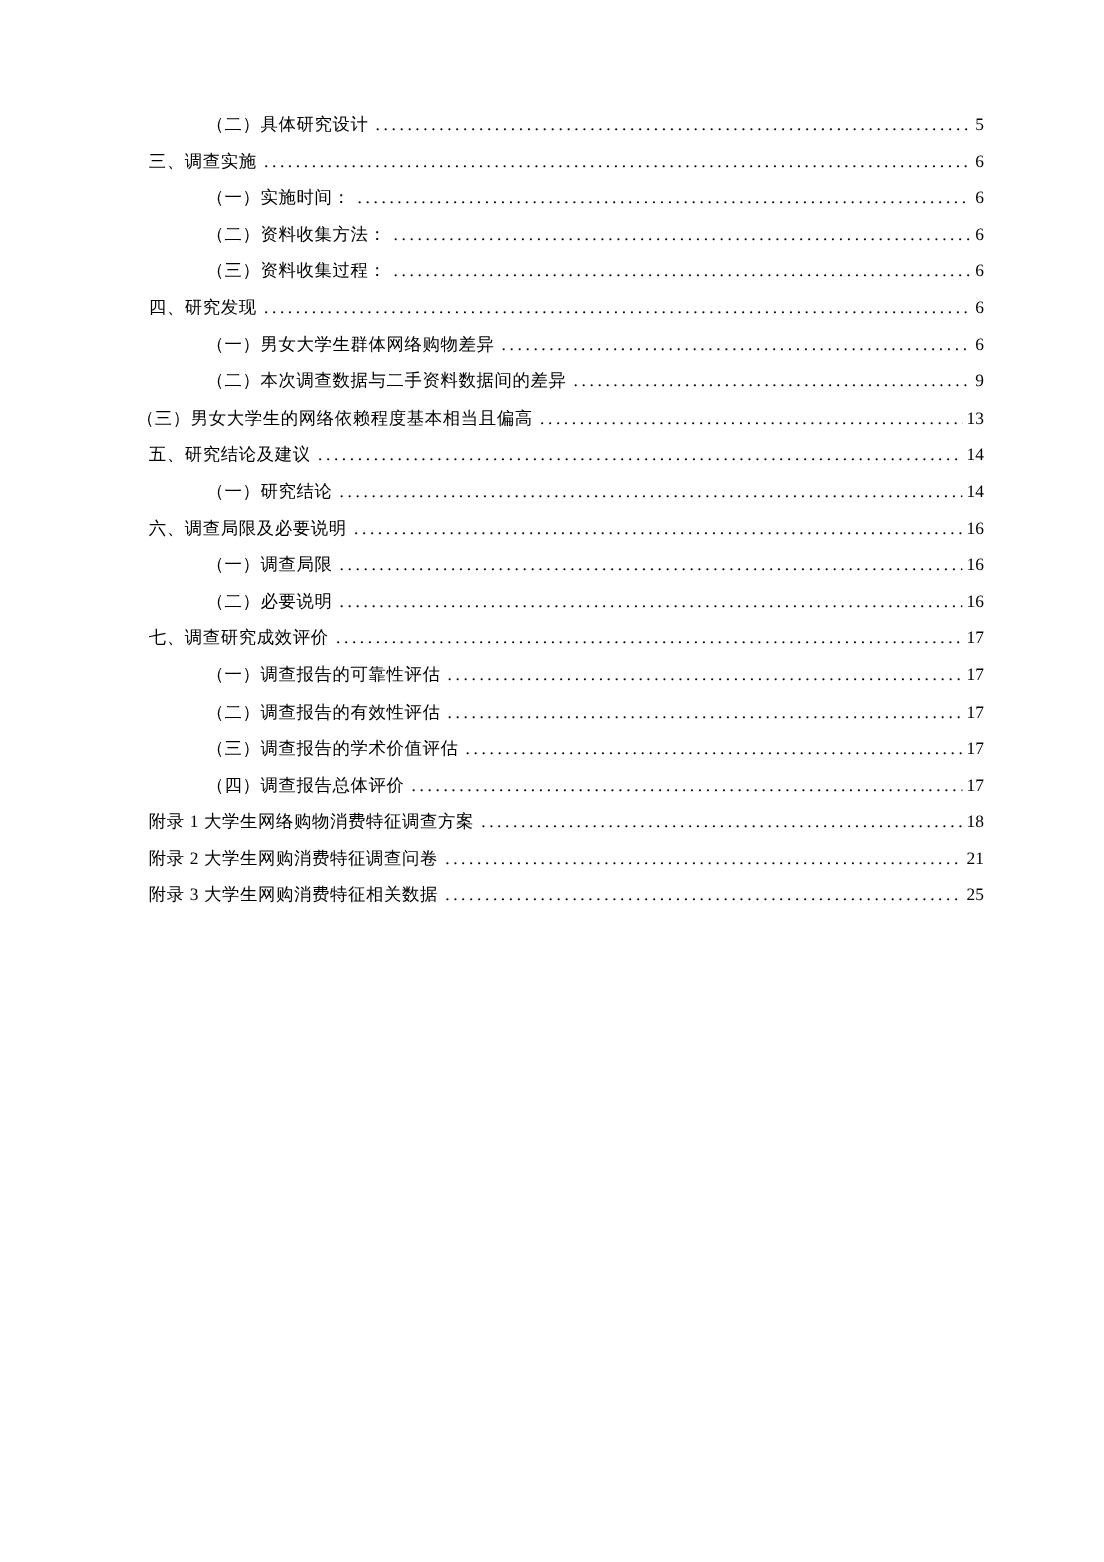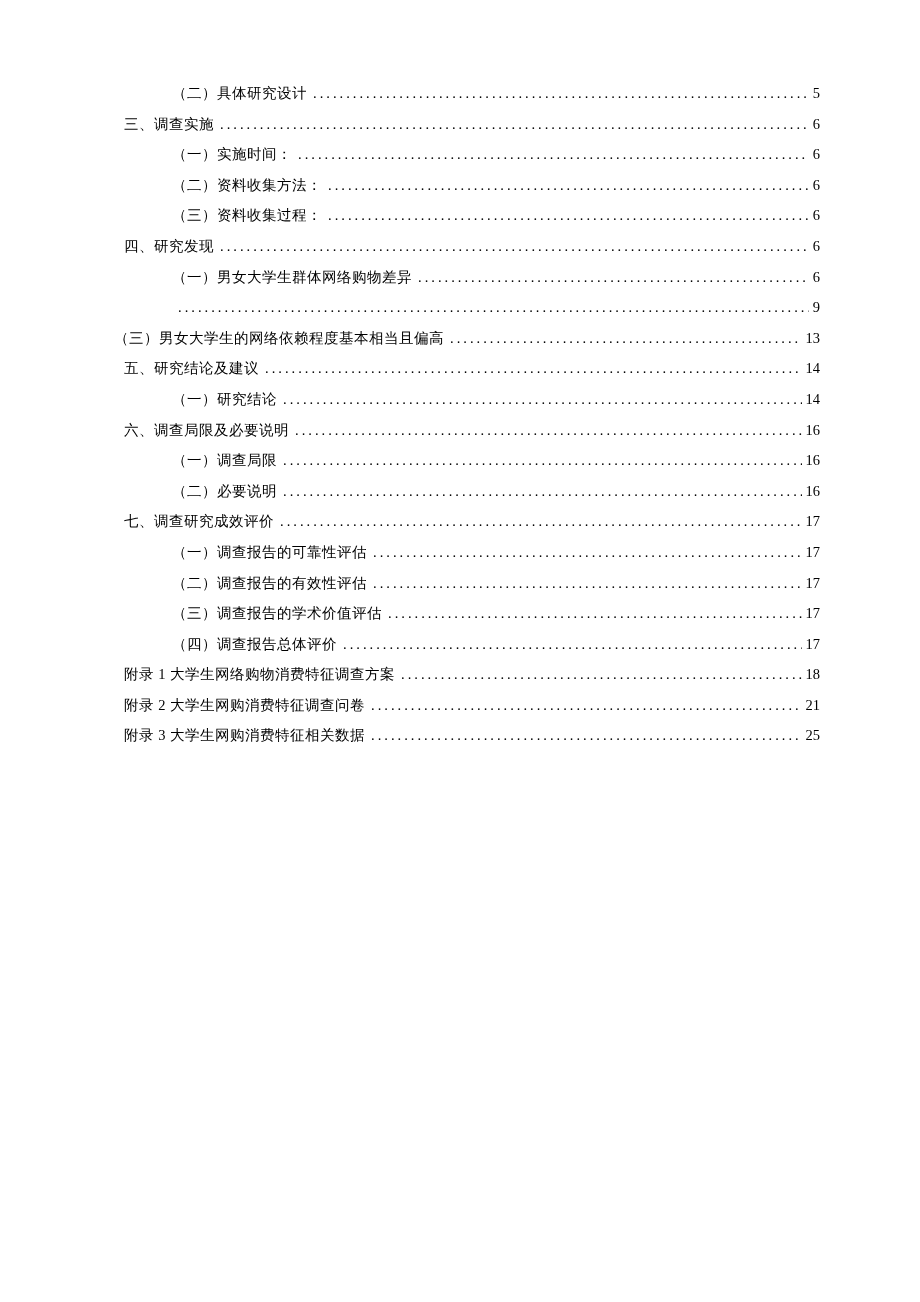--- a/index.html
+++ b/index.html
@@ -12,20 +12,21 @@
       font-family: "SimSun", "宋体", serif;
       width: 920px;
       height: 1302px;
       padding: 80px 100px 80px 100px;
       font-size: 14.5px;
       color: #000;
       line-height: 1.8;
     }
     .toc {
       width: 100%;
+      margin-top: 11px;
     }
     .toc-entry {
       display: flex;
       align-items: baseline;
       white-space: nowrap;
       margin-bottom: 4.5px;
     }
     .toc-entry.level-1 {
       padding-left: 24px;
     }
@@ -93,20 +94,21 @@
       <span class="toc-label">四、研究发现</span>
       <span class="toc-dots"></span>
       <span class="toc-page">6</span>
     </div>
     <div class="toc-entry level-2">
       <span class="toc-label">（一）男女大学生群体网络购物差异</span>
       <span class="toc-dots"></span>
       <span class="toc-page">6</span>
     </div>
     <div class="toc-entry level-2">
+      <span class="toc-label">（二）本次调查数据与二手资料数据间的差异</span>
       <span class="toc-dots"></span>
       <span class="toc-page">9</span>
     </div>
     <div class="toc-entry outdent">
       <span class="toc-label">（三）男女大学生的网络依赖程度基本相当且偏高</span>
       <span class="toc-dots"></span>
       <span class="toc-page">13</span>
     </div>
     <div class="toc-entry level-1">
       <span class="toc-label">五、研究结论及建议</span>

